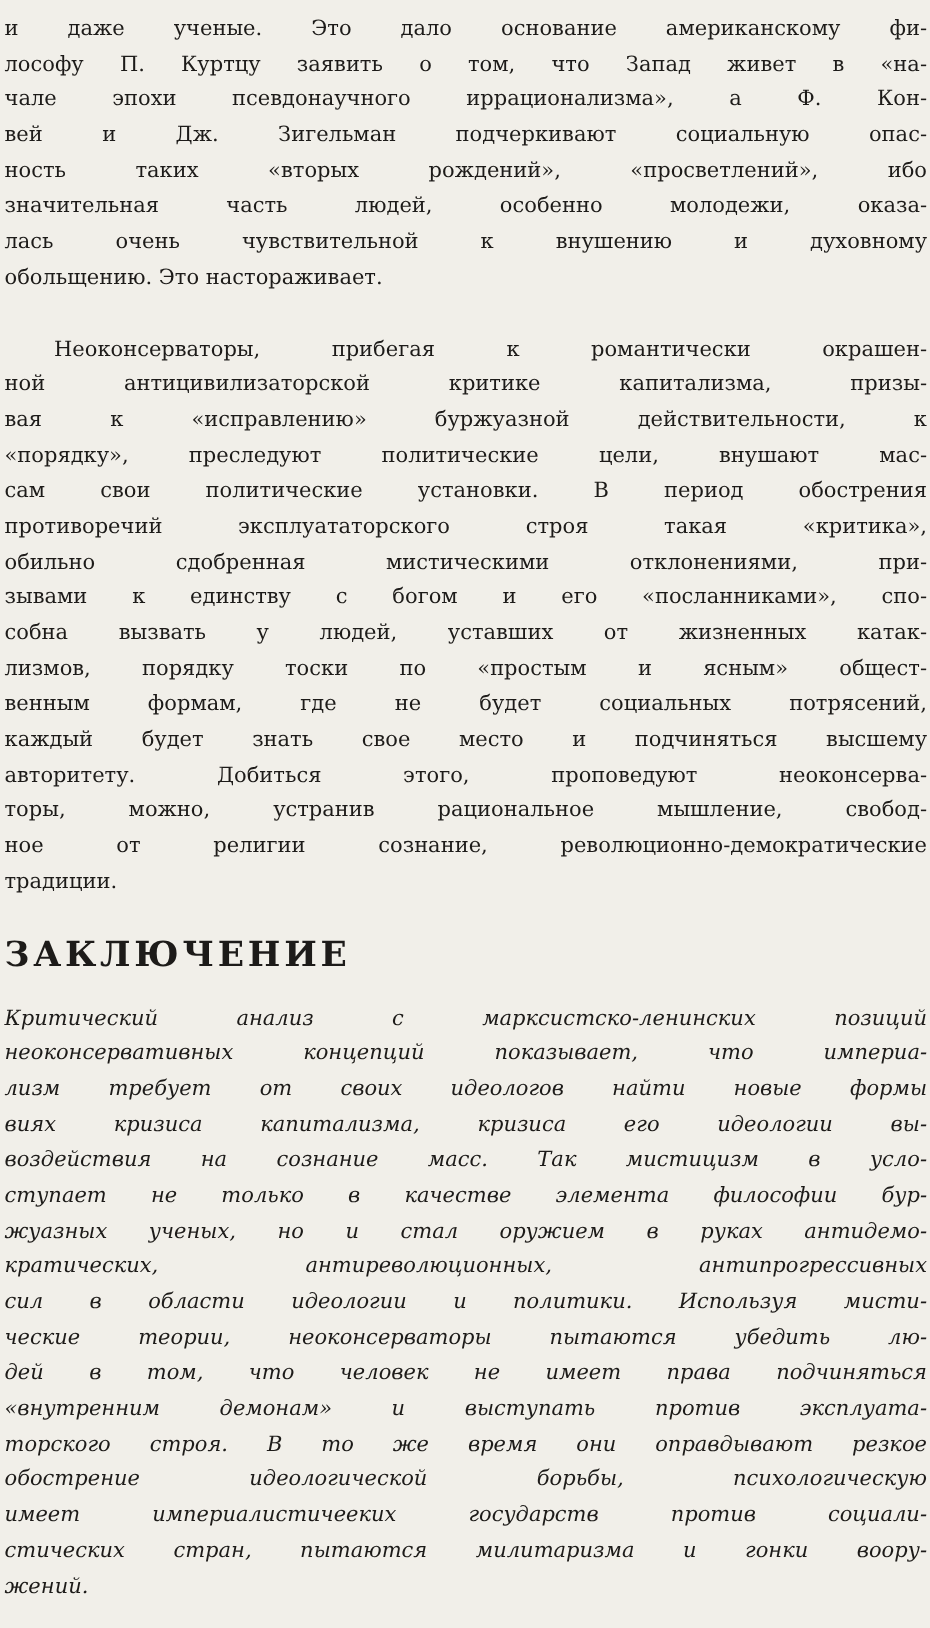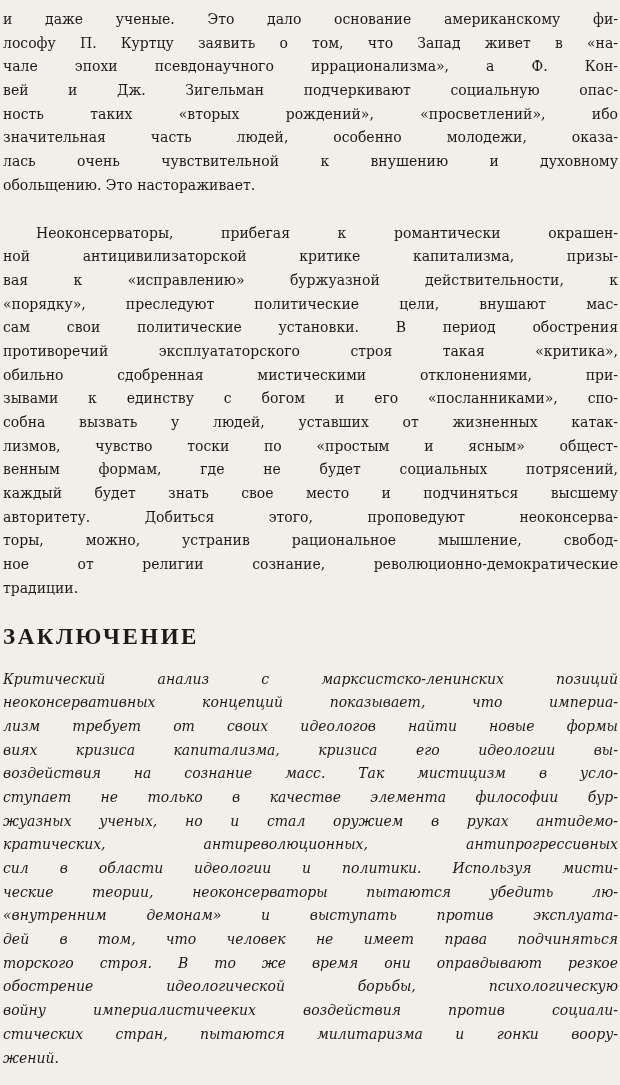--- a/index.html
+++ b/index.html
@@ -33,21 +33,20 @@
     text-indent: 33px;
     margin-top: 24px;
   }
   .heading {
     margin: 21px 0 0 0;
     height: 29px;
     line-height: 29px;
     font-size: 23px;
     font-weight: bold;
     letter-spacing: 2.5px;
-    font-family: Liberation Serif, serif;
   }
   .para-after-heading { margin-top: 17px; font-style: italic; }
   .pagenum {
     margin-top: 12px;
     font-size: 15px;
     line-height: 24px;
   }
 </style>
 </head>
 <body>
@@ -68,21 +67,21 @@
   <div class="para">
       <div class="line indent">Неоконсерваторы, прибегая к романтически окрашен-</div>
       <div class="line">ной антицивилизаторской критике капитализма, призы-</div>
       <div class="line">вая к «исправлению» буржуазной действительности, к</div>
       <div class="line">«порядку», преследуют политические цели, внушают мас-</div>
       <div class="line">сам свои политические установки. В период обострения</div>
       <div class="line">противоречий эксплуататорского строя такая «критика»,</div>
       <div class="line">обильно сдобренная мистическими отклонениями, при-</div>
       <div class="line">зывами к единству с богом и его «посланниками», спо-</div>
       <div class="line">собна вызвать у людей, уставших от жизненных катак-</div>
-      <div class="line">лизмов, чувство тоски по «простым и ясным» общест-</div>
+      <div class="line">лизмов, порядку тоски по «простым и ясным» общест-</div>
       <div class="line">венным формам, где не будет социальных потрясений,</div>
       <div class="line">каждый будет знать свое место и подчиняться высшему</div>
       <div class="line">авторитету. Добиться этого, проповедуют неоконсерва-</div>
       <div class="line">торы, можно, устранив рациональное мышление, свобод-</div>
       <div class="line">ное от религии сознание, революционно-демократические</div>
       <div class="line last">традиции.</div>
     </div>
 
   <div class="heading">ЗАКЛЮЧЕНИЕ</div>
 
@@ -90,24 +89,24 @@
       <div class="line">Критический анализ с марксистско-ленинских позиций</div>
       <div class="line">неоконсервативных концепций показывает, что империа-</div>
       <div class="line">лизм требует от своих идеологов найти новые формы</div>
       <div class="line">виях кризиса капитализма, кризиса его идеологии вы-</div>
       <div class="line">воздействия на сознание масс. Так мистицизм в усло-</div>
       <div class="line">ступает не только в качестве элемента философии бур-</div>
       <div class="line">жуазных ученых, но и стал оружием в руках антидемо-</div>
       <div class="line">кратических, антиреволюционных, антипрогрессивных</div>
       <div class="line">сил в области идеологии и политики. Используя мисти-</div>
       <div class="line">ческие теории, неоконсерваторы пытаются убедить лю-</div>
+      <div class="line">дей в том, что человек не имеет права подчиняться</div>
       <div class="line">«внутренним демонам» и выступать против эксплуата-</div>
-      <div class="line">дей в том, что человек не имеет права подчиняться</div>
       <div class="line">торского строя. В то же время они оправдывают резкое</div>
       <div class="line">обострение идеологической борьбы, психологическую</div>
-      <div class="line">войну империалистичееких воздействия против социали-</div>
+      <div class="line">имеет империалистичееких государств против социали-</div>
       <div class="line">стических стран, пытаются милитаризма и гонки воору-</div>
       <div class="line last">жений.</div>
     </div>
 
   <div class="pagenum">60</div>
 
 </div>
 
 </body></html>

